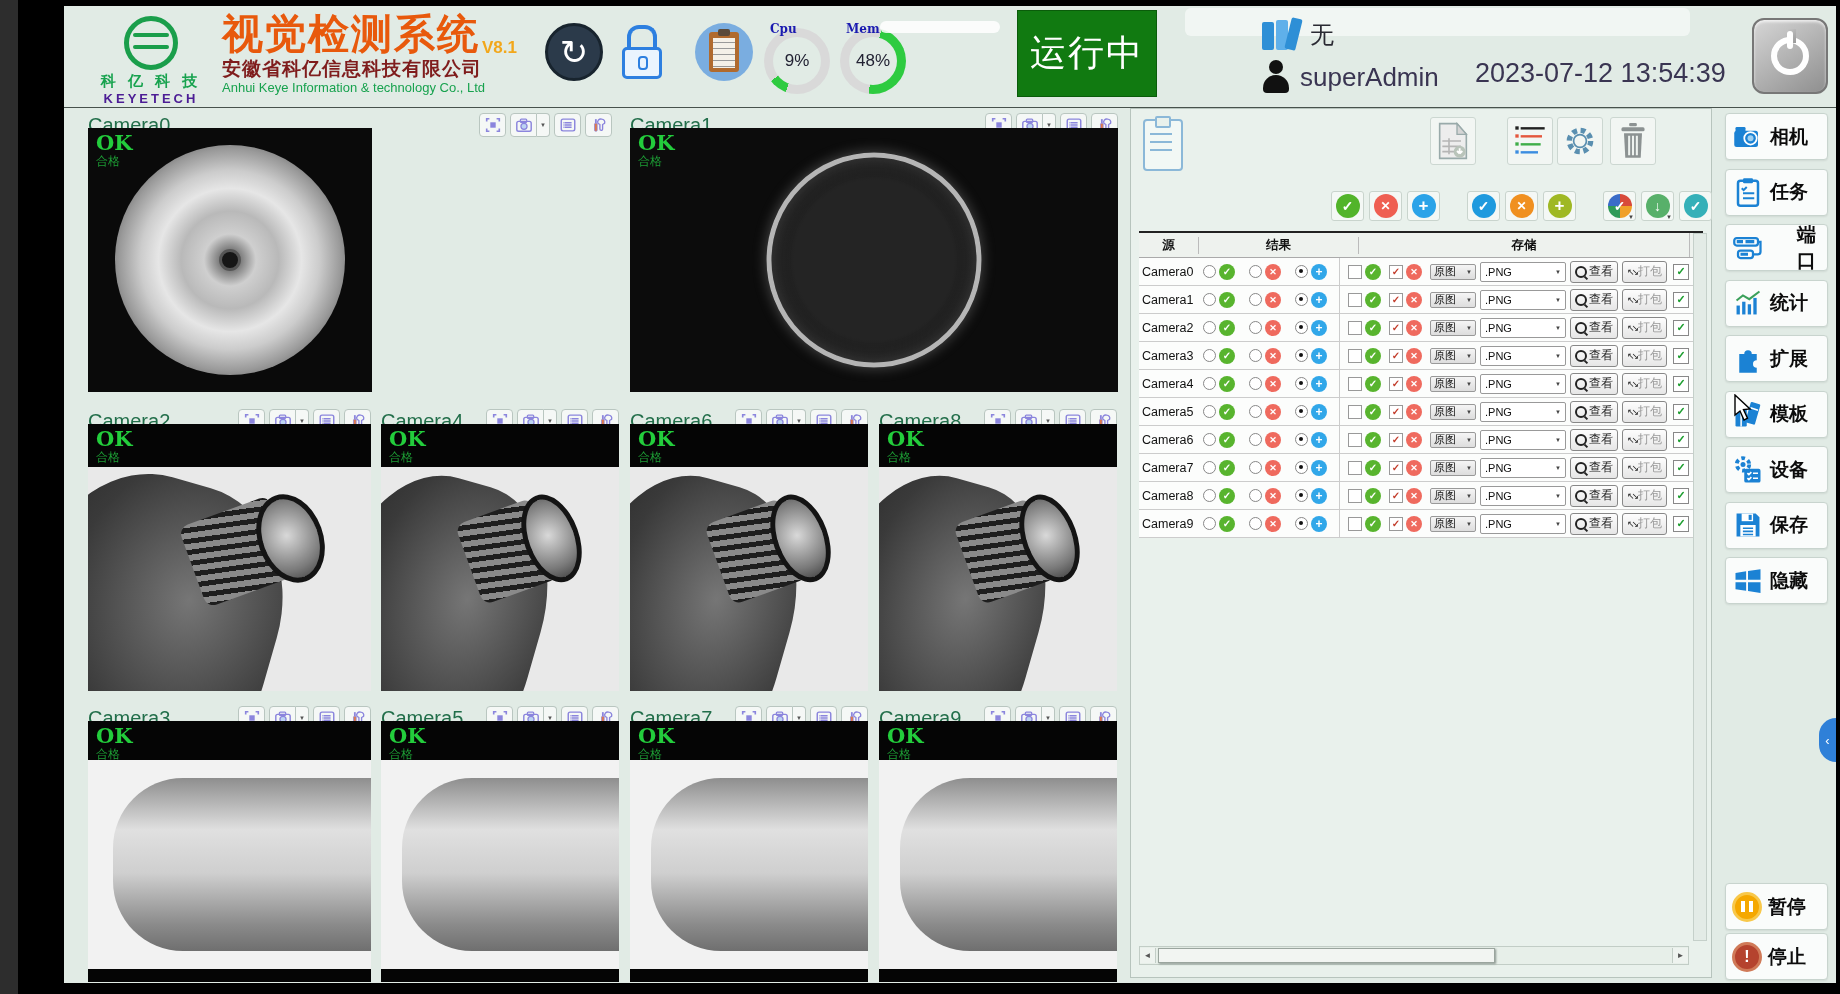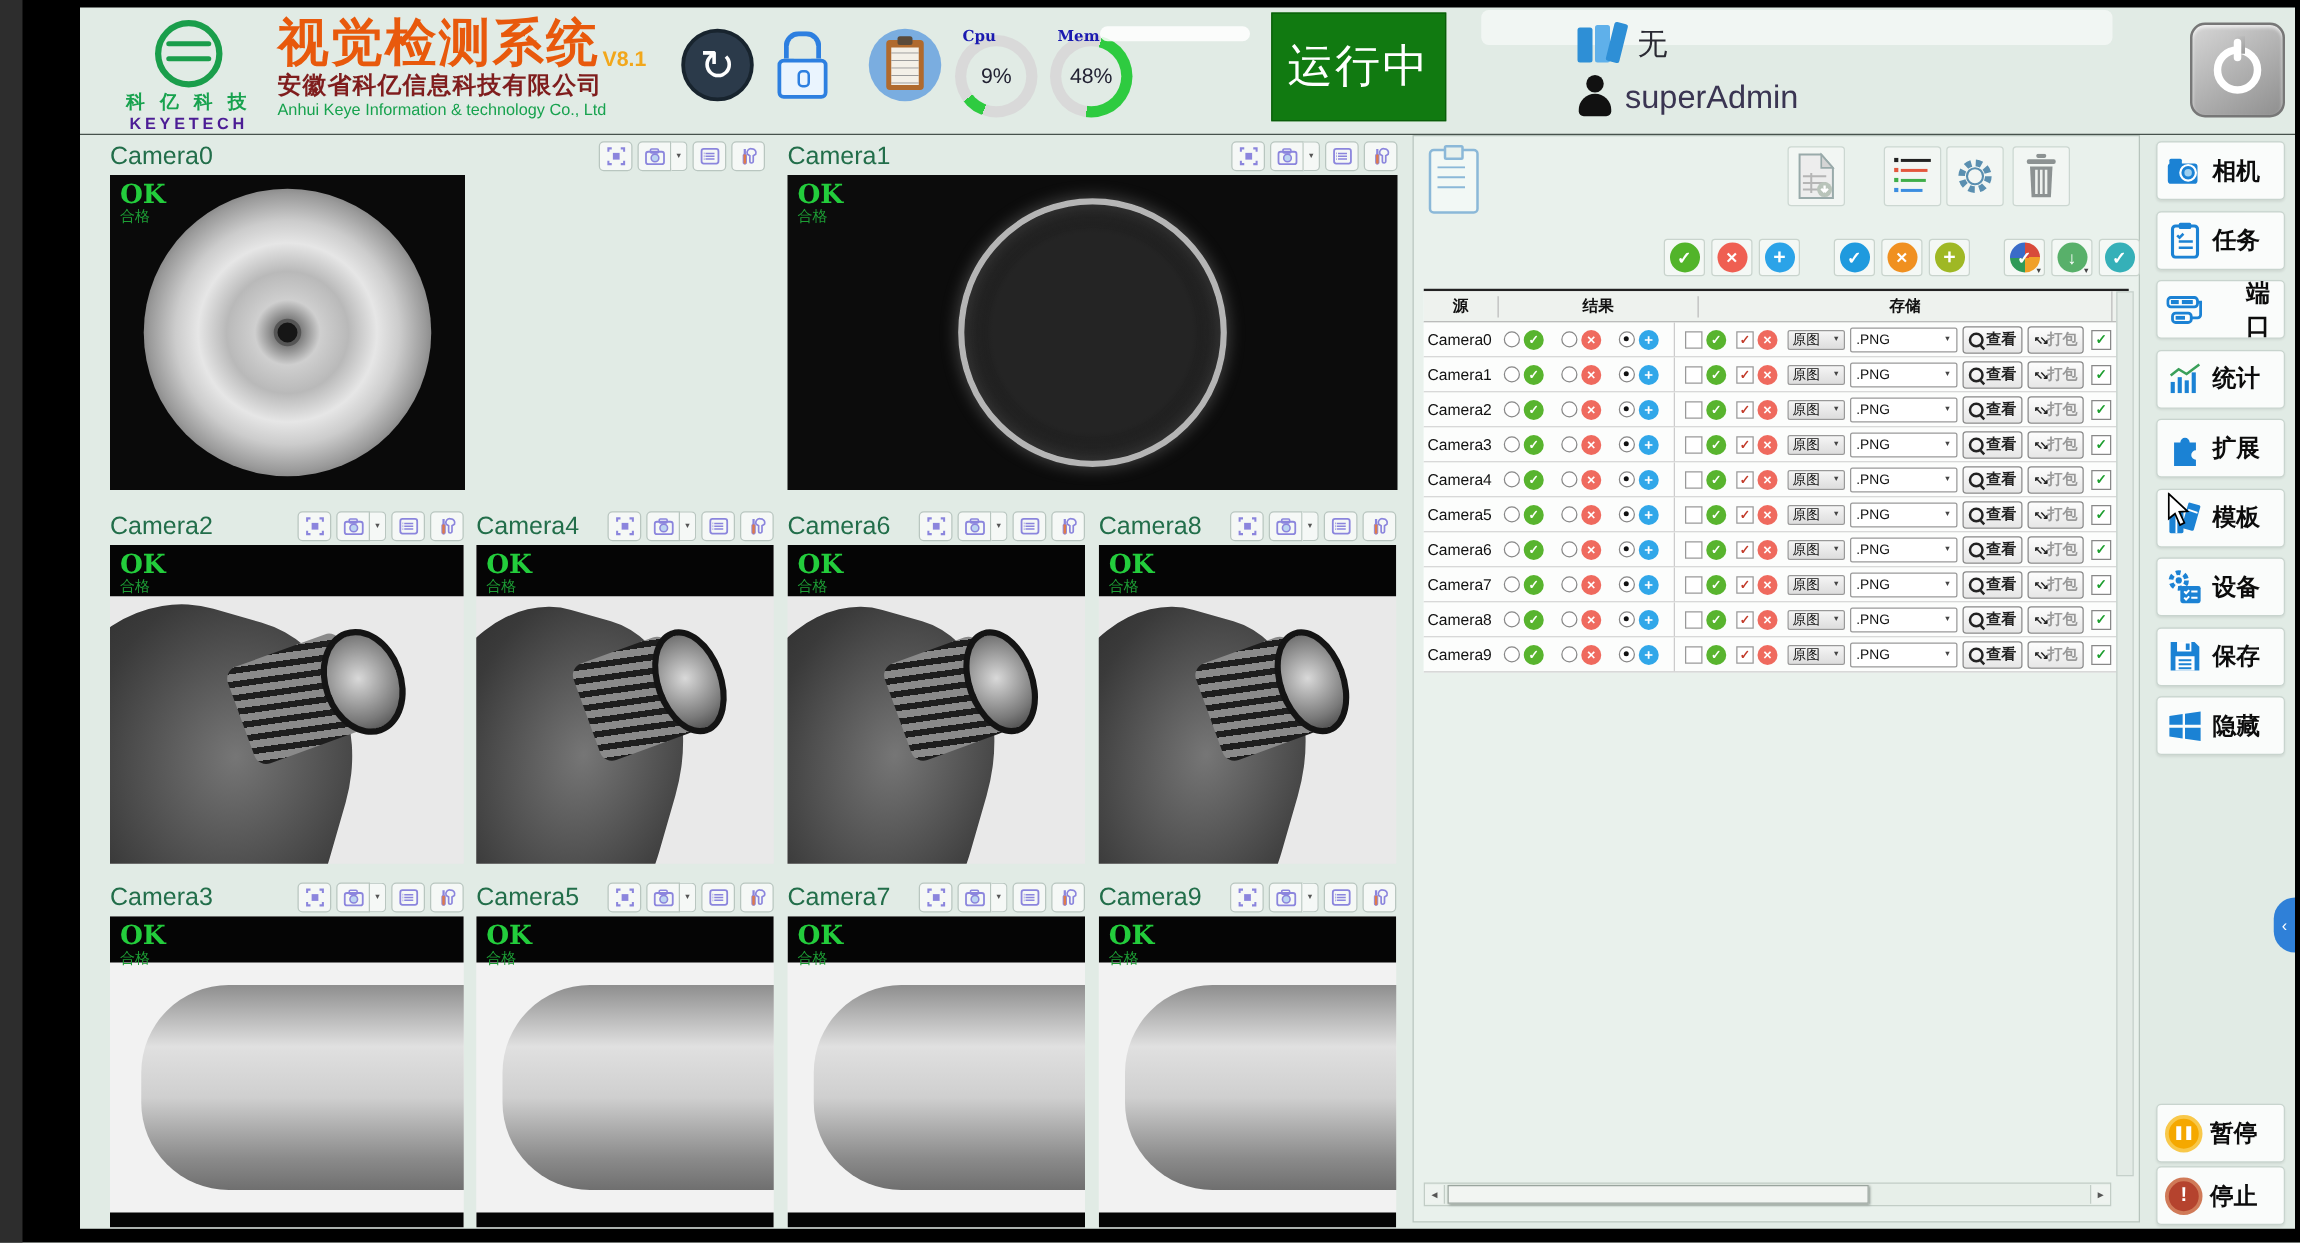--- a/index.html
+++ b/index.html
@@ -58,21 +58,21 @@
   .power-glyph::after{content:"";position:absolute;left:10px;top:-12px;width:6px;height:18px;background:#fff;border-radius:3px}
 
   
   .camera-panel{position:absolute}
   .cam-titlebar{position:absolute;left:0;top:0;right:0;height:30px;display:flex;align-items:center}
   .cam-label{font-size:20px;color:#226e4a;font-weight:500}
   .cam-tools{margin-left:auto;display:flex;align-items:center;gap:4px}
   .cam-btn{width:27px;height:24px;background:#f5f8f6;border:1px solid #b9c6c0;border-radius:4px;display:flex;align-items:center;justify-content:center;padding:0}
   .cam-dd{width:10px;height:24px;background:#f5f8f6;border:1px solid #b9c6c0;border-left:none;border-radius:0 4px 4px 0;display:flex;align-items:center;justify-content:center;font-size:6px;color:#555}
   .cam-btn.joined{border-radius:4px 0 0 4px}
-  .cam-img{position:absolute;left:0;top:30px;bottom:0;overflow:hidden;background:#0a0a0a;cursor:pointer}
+  .cam-img{position:absolute;left:0;top:18px;bottom:0;overflow:hidden;background:#0a0a0a;cursor:pointer}
   .ok-overlay{position:absolute;left:8px;top:4px;z-index:5;line-height:1}
   .ok1{font-family:"DejaVu Serif",serif;font-weight:bold;font-size:21px;color:#23cd3c}
   .ok2{font-size:12px;color:#1d9e35;margin-top:2px}
   
   .v-cap .cap-circle{position:absolute;left:50%;top:50%;width:230px;height:230px;transform:translate(-50%,-50%);border-radius:50%;
     background:radial-gradient(circle,#2e2e2e 0 3%,#777 6%,#cfcfcf 16%,#b9b9b9 30%,#e6e6e6 44%,#cccccc 55%,#9a9a9a 68%,#6a6a6a 78%,#2a2a2a 90%,#0a0a0a 96%)}
   .v-cap .cap-dot{position:absolute;left:50%;top:50%;width:16px;height:16px;transform:translate(-50%,-50%);border-radius:50%;background:#161616;border:3px solid #555}
   
   .v-ring{background:#0c0c0c}
   .v-ring .ring-circle{position:absolute;left:50%;top:50%;width:205px;height:205px;transform:translate(-50%,-50%);border-radius:50%;border:5px solid #b5b5b5;background:radial-gradient(circle,#242424 0 55%,#101010 80%);box-shadow:0 0 14px rgba(200,200,200,.35),inset 0 0 18px rgba(180,180,180,.3)}
@@ -120,21 +120,21 @@
   .gap14{margin-left:14px}
   .vsep{width:1px;height:27px;background:#ccc;margin-left:12px}
   .cb{width:12px;height:12px;border:1px solid #999;background:#fff;margin-left:8px;display:flex;align-items:center;justify-content:center;font-size:10px}
   .cb.red{color:#c23b2a;font-weight:bold}.cb.red::after{content:"✓"}
   .cb-last{width:14px;height:14px;border:1px solid #888;background:#fff;margin-left:6px;display:flex;align-items:center;justify-content:center;font-size:11px;color:#1d9e2f;font-weight:bold}
   .cb-last::after{content:"✓"}
   .dd-small{width:46px;height:16px;margin-left:8px;border:1px solid #999;border-radius:2px;background:linear-gradient(#f5f5f5,#ddd);font-size:11px;display:flex;align-items:center;justify-content:space-between;padding:0 3px;box-sizing:border-box}
   .dd-small::after{content:"▼";font-size:6px;color:#444}
   .dd-wide{width:86px;height:20px;margin-left:4px;border:1px solid #999;border-radius:2px;background:#fff;font-size:11px;display:flex;align-items:center;justify-content:space-between;padding:0 4px;box-sizing:border-box}
   .dd-wide::after{content:"▼";font-size:6px;color:#444}
-  .tbtn{height:22px;margin-left:4px;border:1px solid #888;border-radius:3px;background:linear-gradient(#fdfdfd,#e6e6e6);font-size:12px;font-weight:bold;display:flex;align-items:center;justify-content:center;gap:2px;padding:0 4px}
+  .tbtn{height:22px;margin-left:4px;border:1px solid #888;border-radius:3px;background:linear-gradient(#fdfdfd,#e6e6e6);font-size:12px;font-weight:normal;display:flex;align-items:center;justify-content:center;gap:2px;padding:0 4px}
   .btn-view{color:#222}.btn-pack{color:#999}
   .mag{width:8px;height:8px;border:2px solid #222;border-radius:50%;position:relative;display:inline-block}
   .mag::after{content:"";position:absolute;left:8px;top:8px;width:2px;height:4px;background:#222;transform:rotate(-45deg)}
   .packic{font-size:9px;color:#222;letter-spacing:-3px}
   
   .v-scroll{position:absolute;right:4px;top:124px;width:12px;bottom:36px;background:#e3ebe6;border:1px solid #c5d0ca}
   .h-scroll{position:absolute;left:8px;right:22px;bottom:12px;height:17px;background:#e7efe9;border:1px solid #c2cdc6;display:flex;align-items:center}
   .h-arrow{width:15px;height:15px;display:flex;align-items:center;justify-content:center;font-size:8px;color:#555;background:#eef3ef;border-right:1px solid #c2cdc6}
   .h-arrow.right{margin-left:auto;border-left:1px solid #c2cdc6;border-right:none}
   .h-thumb{width:335px;height:13px;margin-left:2px;background:#f2f5f2;border:1px solid #9aa59e;box-shadow:1px 1px 2px #8a958e}
@@ -194,20 +194,21 @@
           <i></i>
           <i></i>
           <i></i>
         </span>
       <span class="task-none">无</span>
     </div>
     <div class="user-row">
       <span class="user-icon"></span>
       <span class="user-name">superAdmin</span>
     </div>
+    <div class="datetime">2023-07-12 13:54:39</div>
     <button class="power-btn">
       <span class="power-glyph"></span>
     </button>
   </div>
 
   <div>
       <div class="camera-panel" style="left: 24px; top: 104px; width: 524px; height: 282px;">
     <div class="cam-titlebar">
       <span class="cam-label">Camera0</span>
       <span class="cam-tools">

